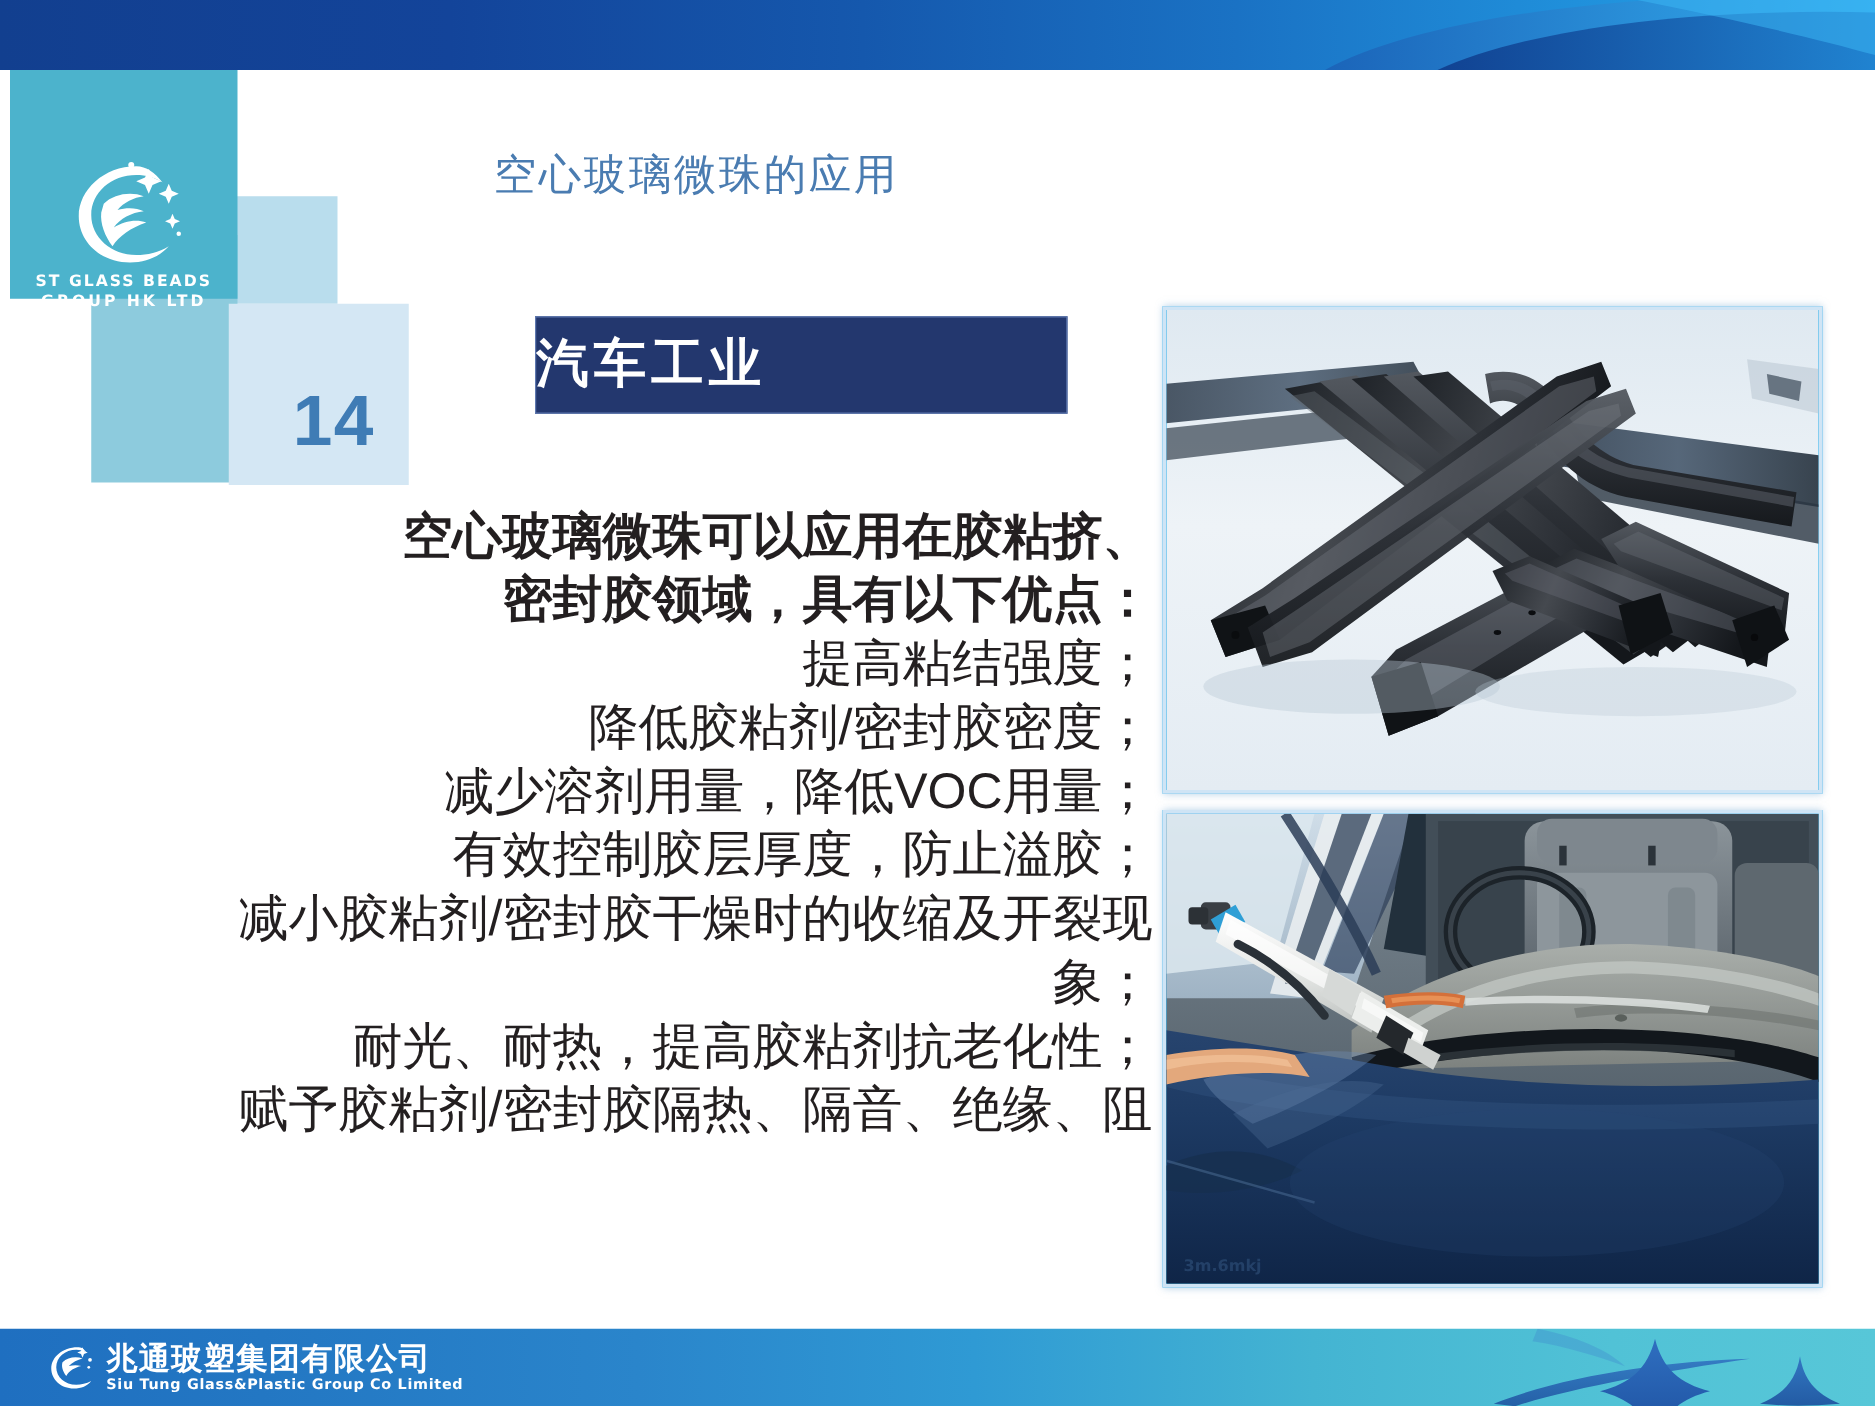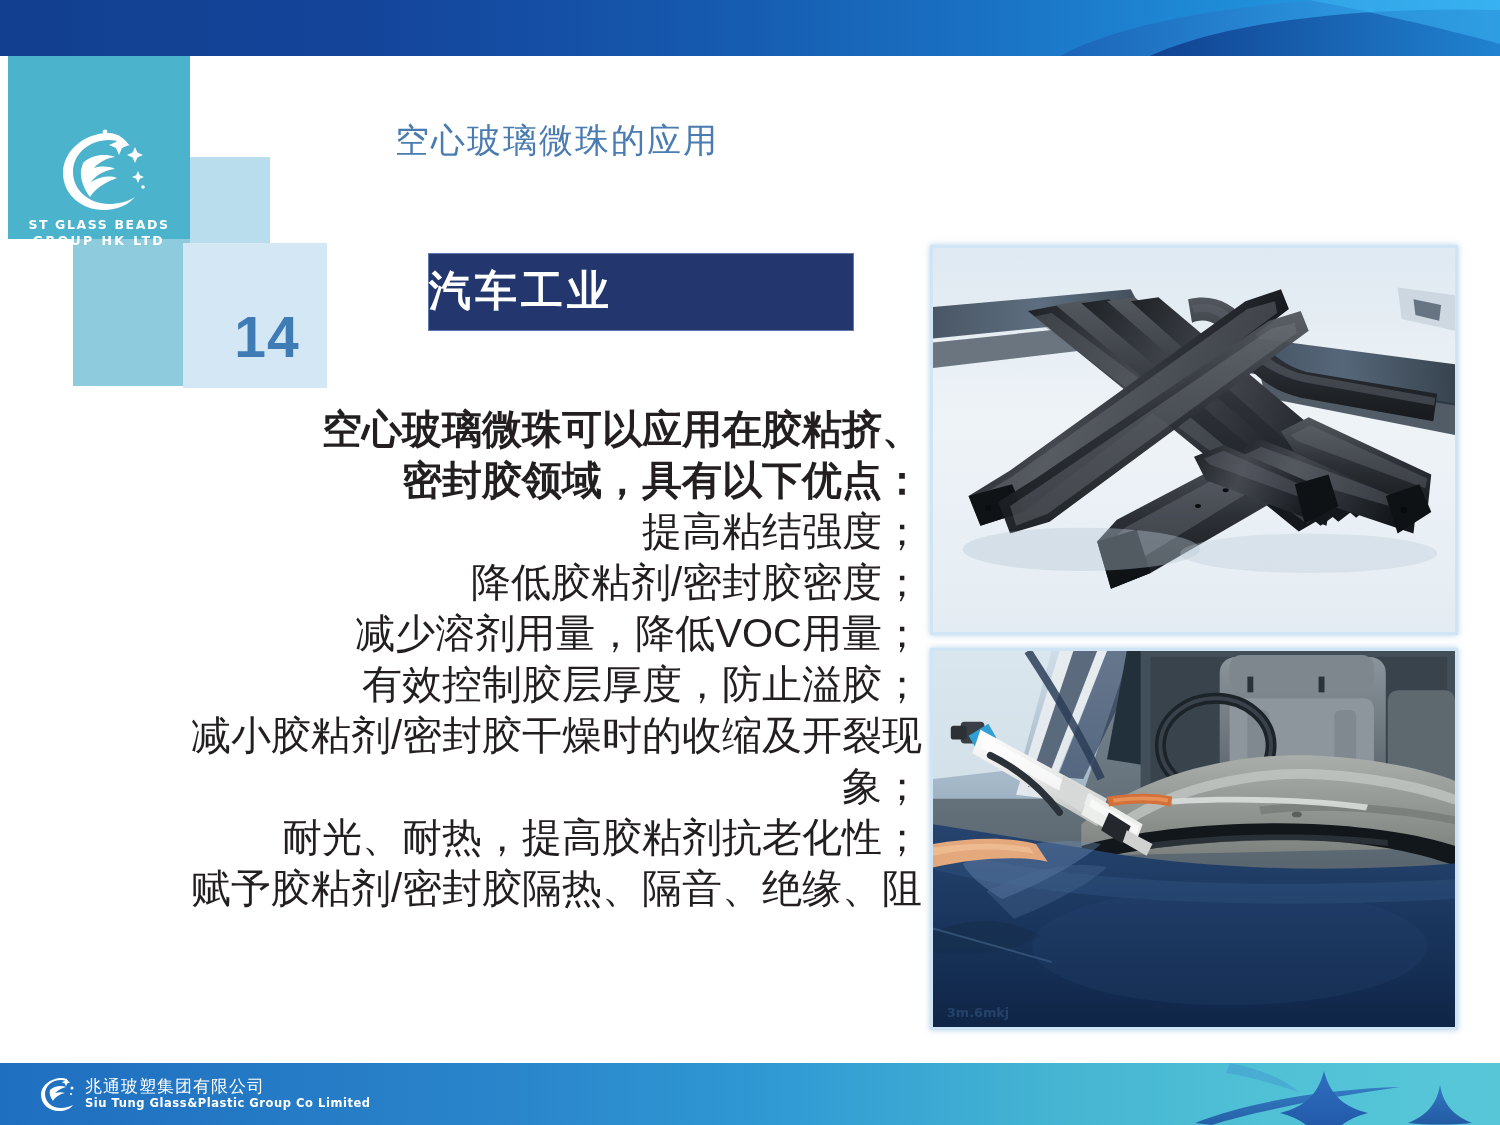--- a/index.html
+++ b/index.html
@@ -186,22 +186,22 @@
     left: 36px; top: 50%;
     transform: translateY(-50%);
     display: flex;
     align-items: center;
     gap: 9px;
   }
   .footer-logo-mark { width: 40px; height: 40px; display:block; }
   .footer-brand-text { display: flex; flex-direction: column; justify-content: center; }
   .footer-cn {
     color: #ffffff;
-    font-size: 17px;
-    font-weight: 400;
+    font-size: 25px;
+    font-weight: 700;
     line-height: 1.08;
     letter-spacing: 1px;
     white-space: nowrap;
   }
   .footer-en {
     color: #ffffff;
     font-size: 11.5px;
     font-weight: bold;
     letter-spacing: 0.55px;
     line-height: 1.15;

